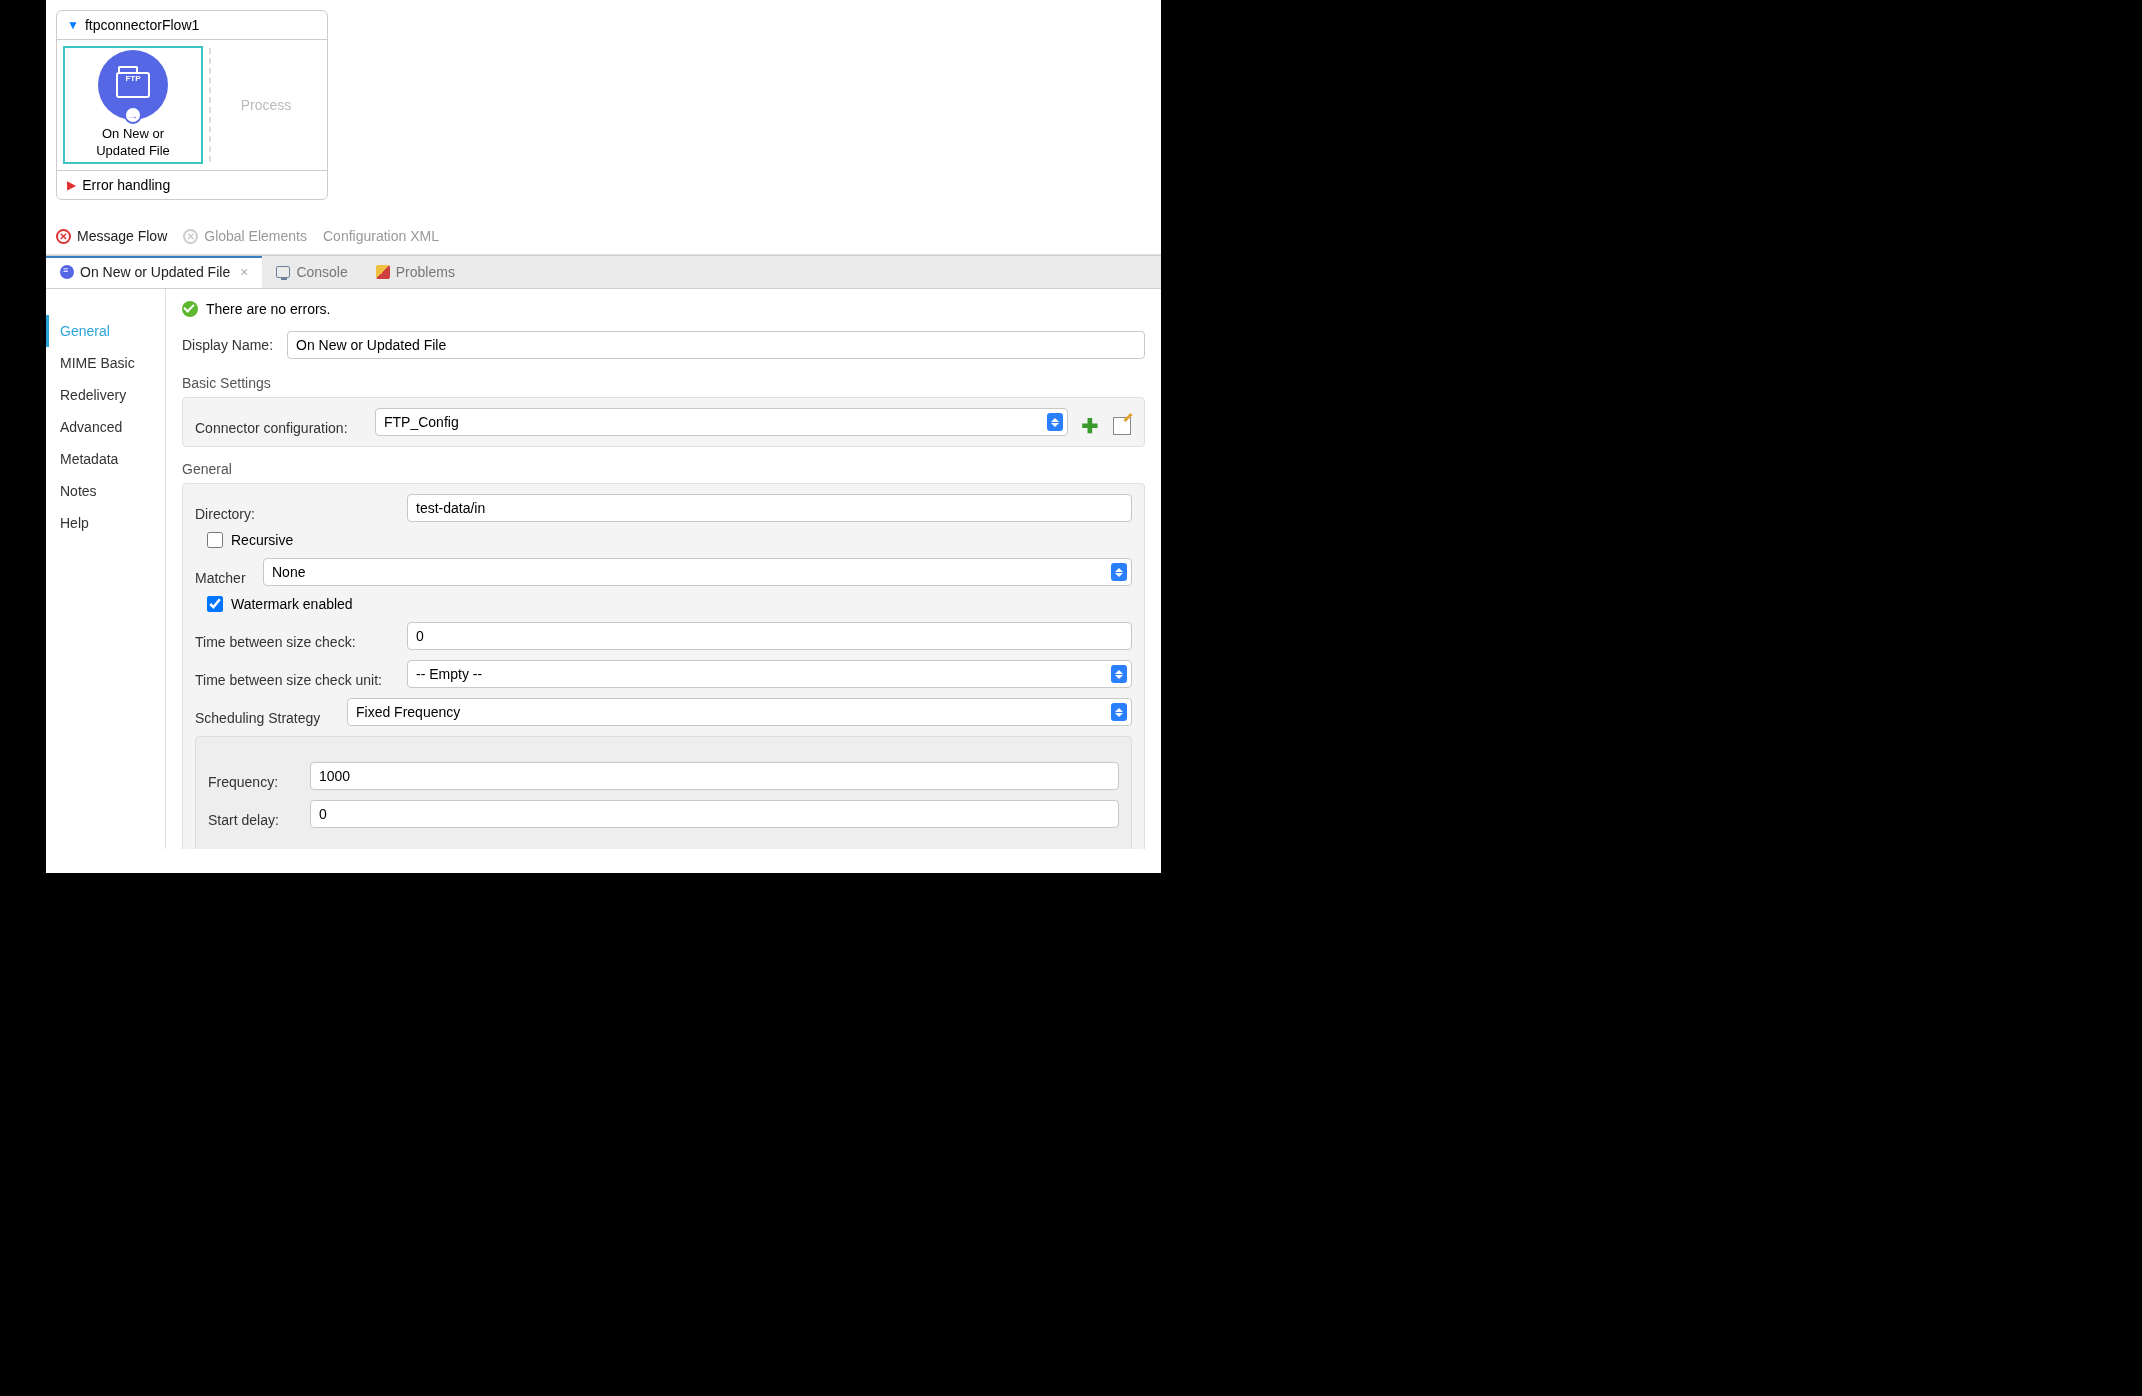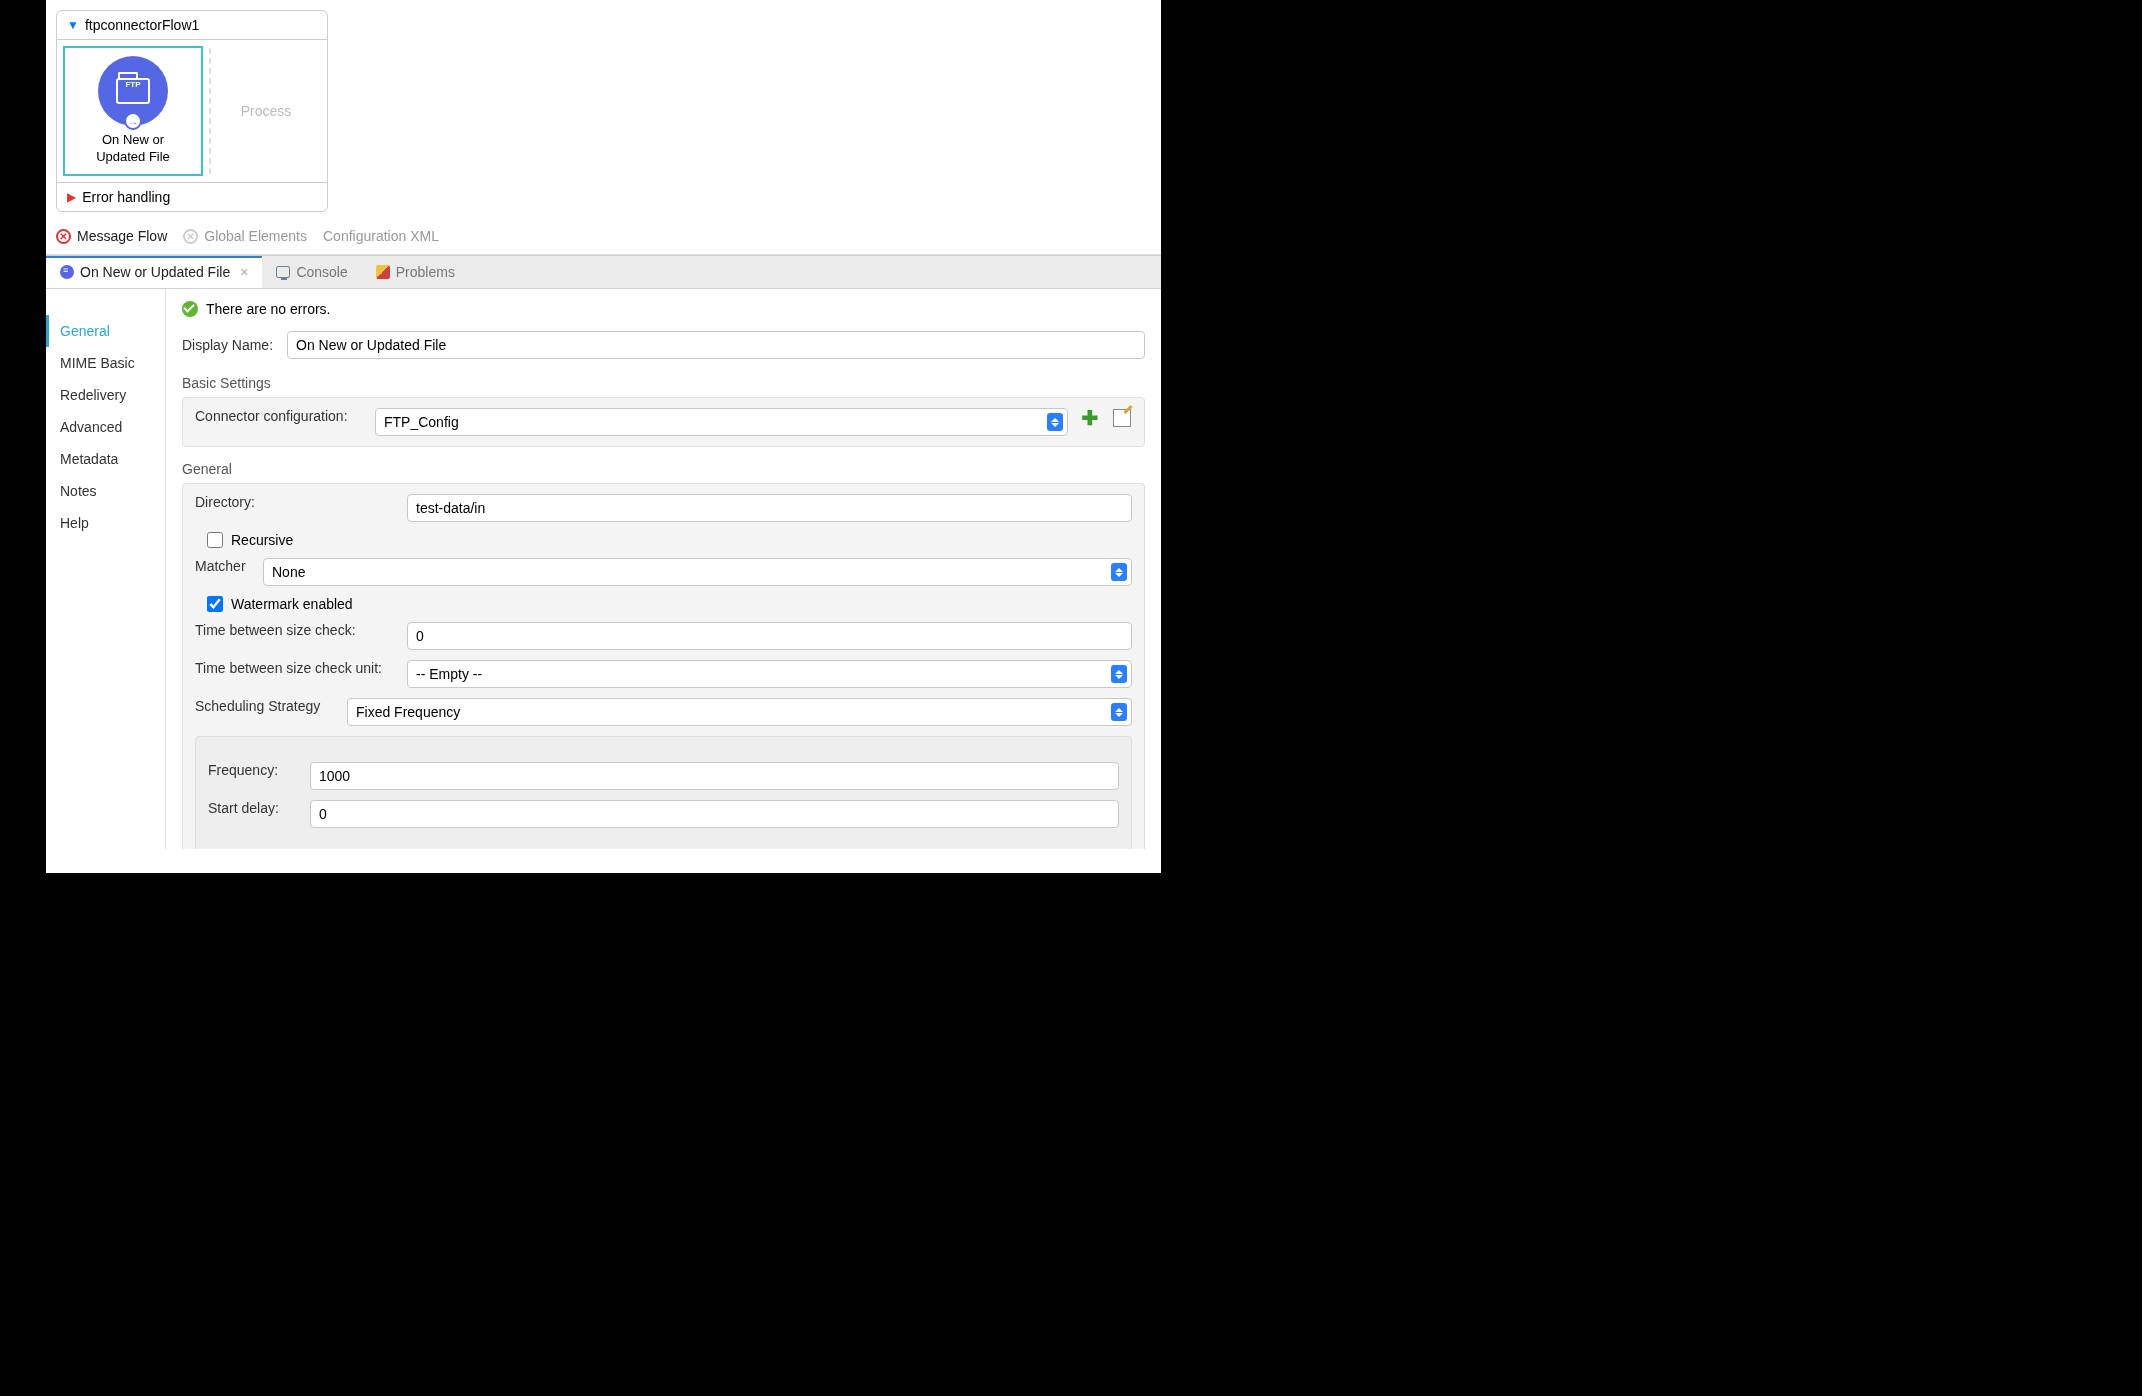--- a/index.html
+++ b/index.html
@@ -3,21 +3,21 @@
 <meta charset="utf-8">
 <style>
 * { box-sizing: border-box; margin: 0; padding: 0; }
 body { font-family: -apple-system, BlinkMacSystemFont, "Segoe UI", Arial, sans-serif; font-size: 14px; background: #000; width: 2142px; height: 1396px; }
 .app { background: #fff; width: 1115px; height: 873px; margin-left: 46px; margin-top: 0; overflow: hidden; }
 .canvas { padding: 10px 10px 0 10px; height: 222px; }
 .flow-box { border: 1.5px solid #ccc; border-radius: 6px; width: 272px; position: relative; }
 .flow-header { padding: 6px 10px; font-size: 14px; display: flex; align-items: center; gap: 6px; }
 .tri-down { color: #007aff; font-size: 12px; }
 .flow-body { display: flex; border-top: 1.5px solid #ccc; border-bottom: 1.5px solid #ccc; }
-.flow-node { border: 2px solid #3cc4c4; margin: 6px; width: 140px; text-align: center; padding: 8px 4px; }
+.flow-node { border: 2px solid #3cc4c4; margin: 6px; width: 140px; text-align: center; padding: 2px 4px; }
 .ftp-circle { width: 70px; height: 70px; background: #5667e5; border-radius: 50%; margin: 0 auto 6px; position: relative; display: flex; align-items: center; justify-content: center; }
 .ftp-folder { width: 34px; height: 26px; border: 2px solid #fff; border-radius: 3px; position: relative; }
 .ftp-folder::before { content: ""; position: absolute; top: -8px; left: 0; width: 16px; height: 6px; border: 2px solid #fff; border-bottom: none; border-radius: 2px 2px 0 0; }
 .ftp-text { position: absolute; color: #fff; font-size: 8px; font-weight: bold; top: 24px; }
 .ftp-badge { position: absolute; bottom: -4px; left: 50%; transform: translateX(-50%); width: 18px; height: 18px; background: #fff; border: 2px solid #5667e5; border-radius: 50%; display: flex; align-items: center; justify-content: center; font-size: 10px; color: #5667e5; }
 .node-label { font-size: 13px; line-height: 1.3; }
 .process-slot { flex: 1; display: flex; align-items: center; justify-content: center; color: #bbb; font-size: 14px; border-left: 2px dashed #ddd; margin: 8px 6px 8px 0; }
 .flow-footer { padding: 6px 10px; font-size: 14px; display: flex; align-items: center; gap: 6px; }
 .tri-right { color: #e03030; font-size: 12px; }
 .bottom-tabs { display: flex; gap: 16px; align-items: center; padding: 6px 10px 10px; border-bottom: 1px solid #e0e0e0; }
@@ -36,21 +36,21 @@
 .sidebar-item.active { color: #2aa7d8; border-left: 3px solid #2aa7d8; padding-left: 11px; }
 .content { flex: 1; padding: 12px 16px 12px 16px; overflow: auto; }
 .status-row { display: flex; align-items: flex-end; gap: 8px; margin-bottom: 14px; }
 .check-circle { width: 16px; height: 16px; background: #5eb82f; border-radius: 50%; position: relative; }
 .check-circle::after { content: ""; position: absolute; left: 4px; top: 1px; width: 4px; height: 8px; border: solid #fff; border-width: 0 2px 2px 0; transform: rotate(45deg); }
 .form-top { display: flex; align-items: center; gap: 14px; margin-bottom: 16px; }
 .form-label { font-size: 14px; color: #333; }
 .text-input { border: 1px solid #c8c8c8; border-radius: 4px; padding: 5px 8px; font-size: 14px; flex: 1; background: #fff; }
 .group-title { font-size: 14px; color: #555; margin-bottom: 6px; }
 .group-box { background: #f4f4f4; border: 1px solid #e0e0e0; border-radius: 4px; padding: 10px 12px; margin-bottom: 14px; }
-.row { display: flex; align-items: flex-start; gap: 12px; margin-bottom: 10px; }
+.row { display: flex; align-items: flex-end; gap: 12px; margin-bottom: 10px; }
 .row:last-child { margin-bottom: 0; }
 .row-label { width: 200px; font-size: 14px; color: #333; }
 .row-label-sm { width: 90px; font-size: 14px; color: #333; }
 .select { border: 1px solid #c8c8c8; border-radius: 4px; padding: 5px 8px; font-size: 14px; flex: 1; background: #fff; position: relative; }
 .select-spinner { position: absolute; right: 4px; top: 50%; transform: translateY(-50%); width: 16px; height: 18px; background: #2a7fff; border-radius: 3px; display: flex; flex-direction: column; align-items: center; justify-content: center; }
 .select-spinner::before { content: ""; border-left: 4px solid transparent; border-right: 4px solid transparent; border-bottom: 4px solid #fff; margin-bottom: 1px; }
 .select-spinner::after { content: ""; border-left: 4px solid transparent; border-right: 4px solid transparent; border-top: 4px solid #fff; }
 .icon-btn { width: 20px; height: 20px; cursor: pointer; display: flex; align-items: center; justify-content: center; }
 .plus-icon { color: #3a9a2e; font-size: 20px; font-weight: bold; }
 .edit-icon { width: 18px; height: 18px; border: 1.5px solid #888; position: relative; background: #fff; }

